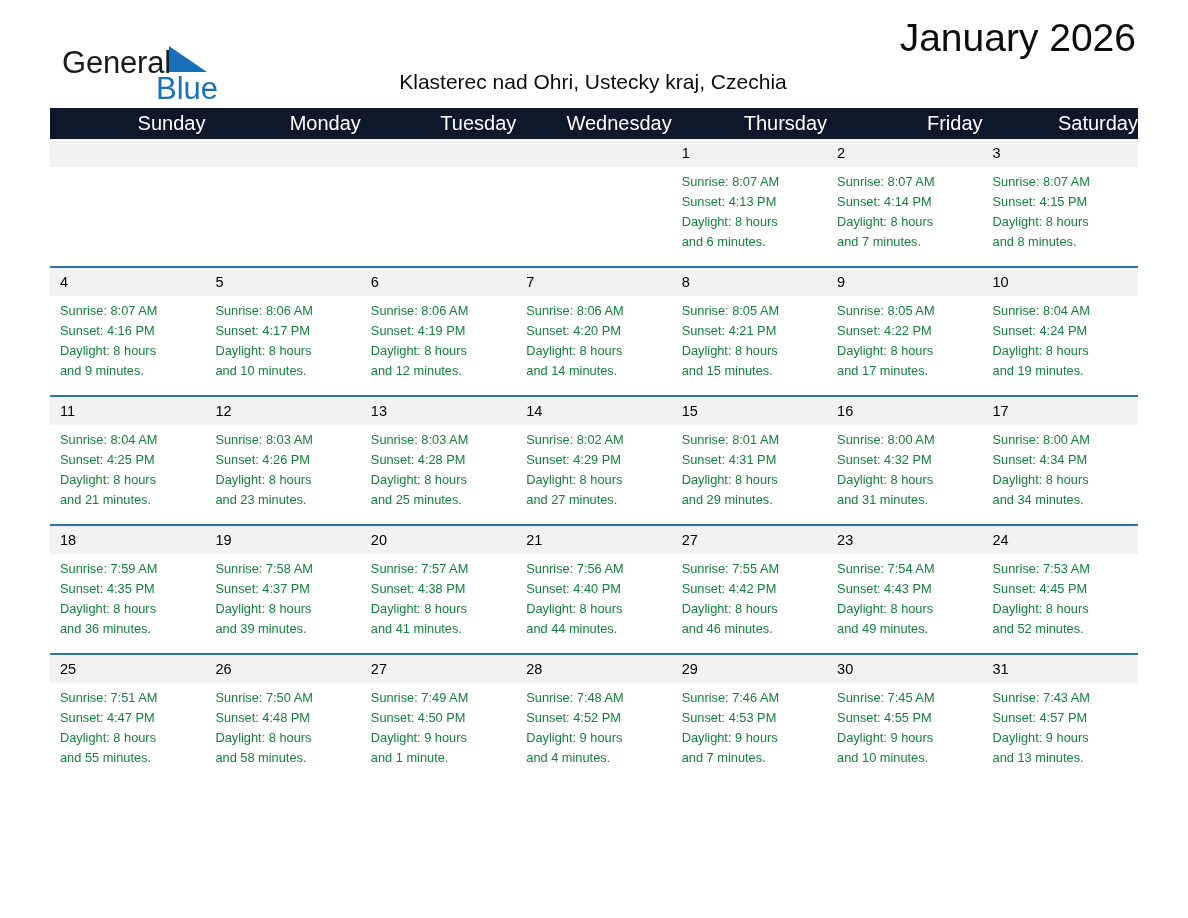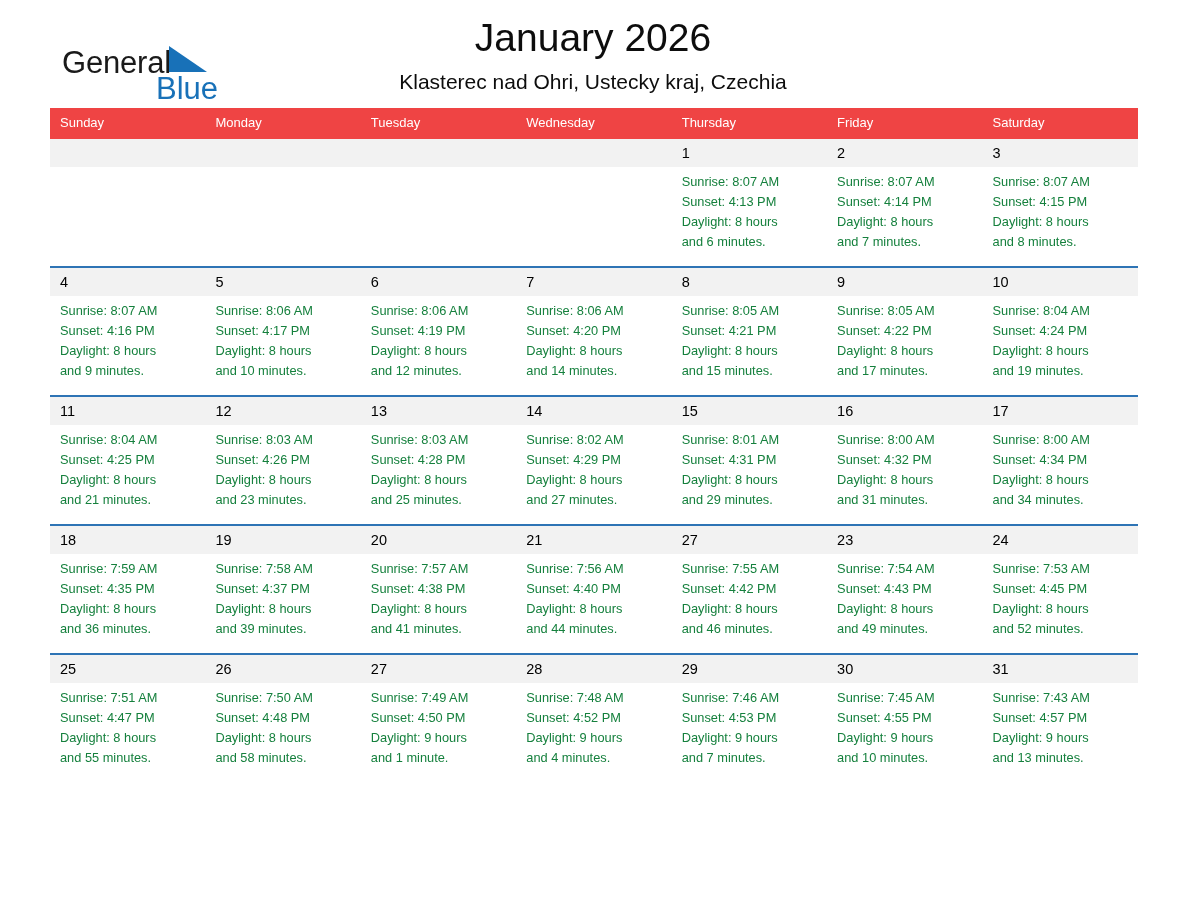--- a/index.html
+++ b/index.html
@@ -68,43 +68,42 @@
   .title-block {
     text-align: right;
     padding-right: 2px;
   }
   .cal-title {
     font-size: 39px;
     line-height: 48px;
     color: #0d0d0d;
     font-weight: normal;
     margin: 6px 0 0 0;
-    text-align: center;
   }
   .cal-subtitle {
     font-size: 21px;
     line-height: 28px;
     color: #0d0d0d;
     margin: 6px 0 0 0;
     font-weight: normal;
     text-align: center;
   }
 
   
   .calendar {
     width: 1088px;
     border-collapse: collapse;
     table-layout: fixed;
   }
   .calendar th {
-    background: #ef4444;
+    background: #0f172a;
     color: #ffffff;
     font-weight: normal;
-    font-size: 13px;
-    text-align: left;
+    font-size: 20px;
+    text-align: right;
     padding: 6px 0 7px 10px;
     line-height: 18px;
     border: none;
   }
   .week-row td {
     vertical-align: top;
     border-top: 2px solid #2e74b5;
     padding: 0;
     height: 118px;
   }

